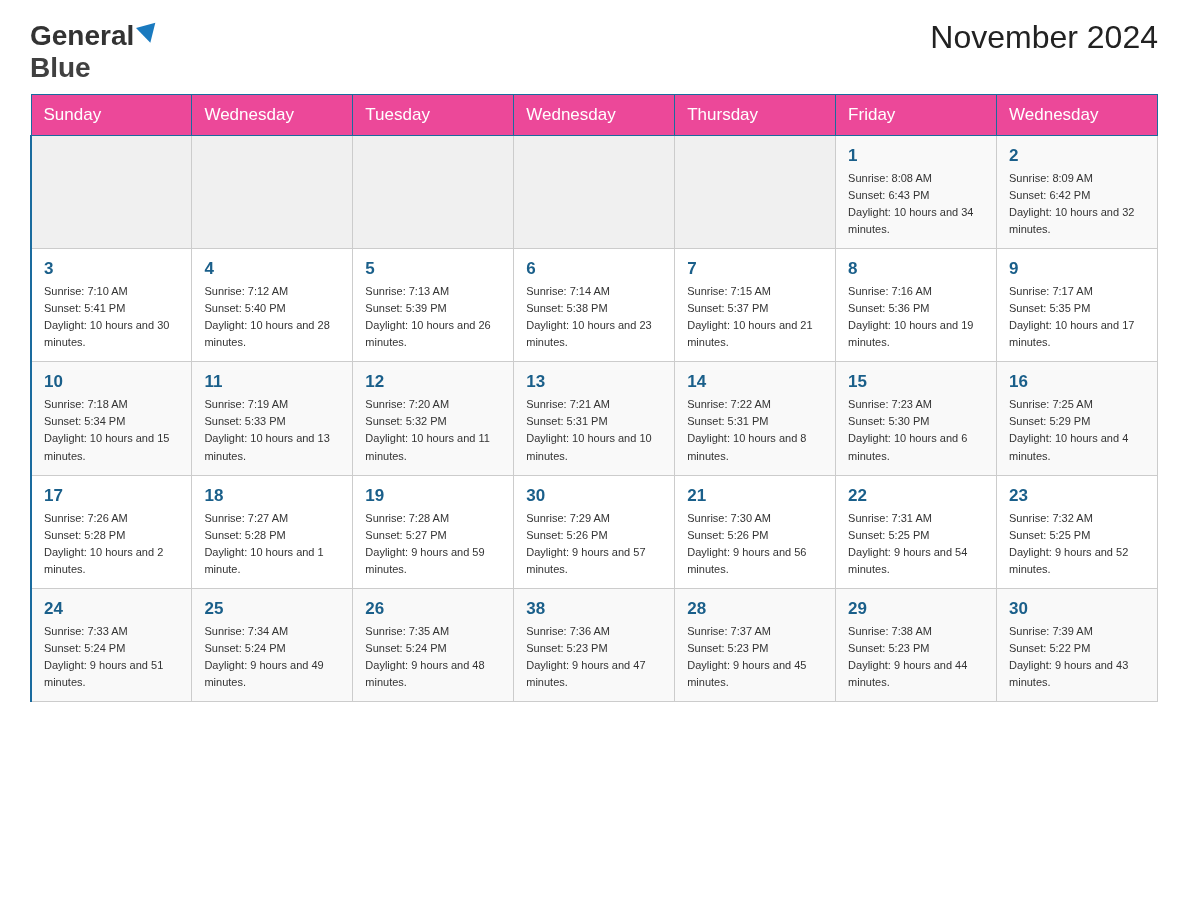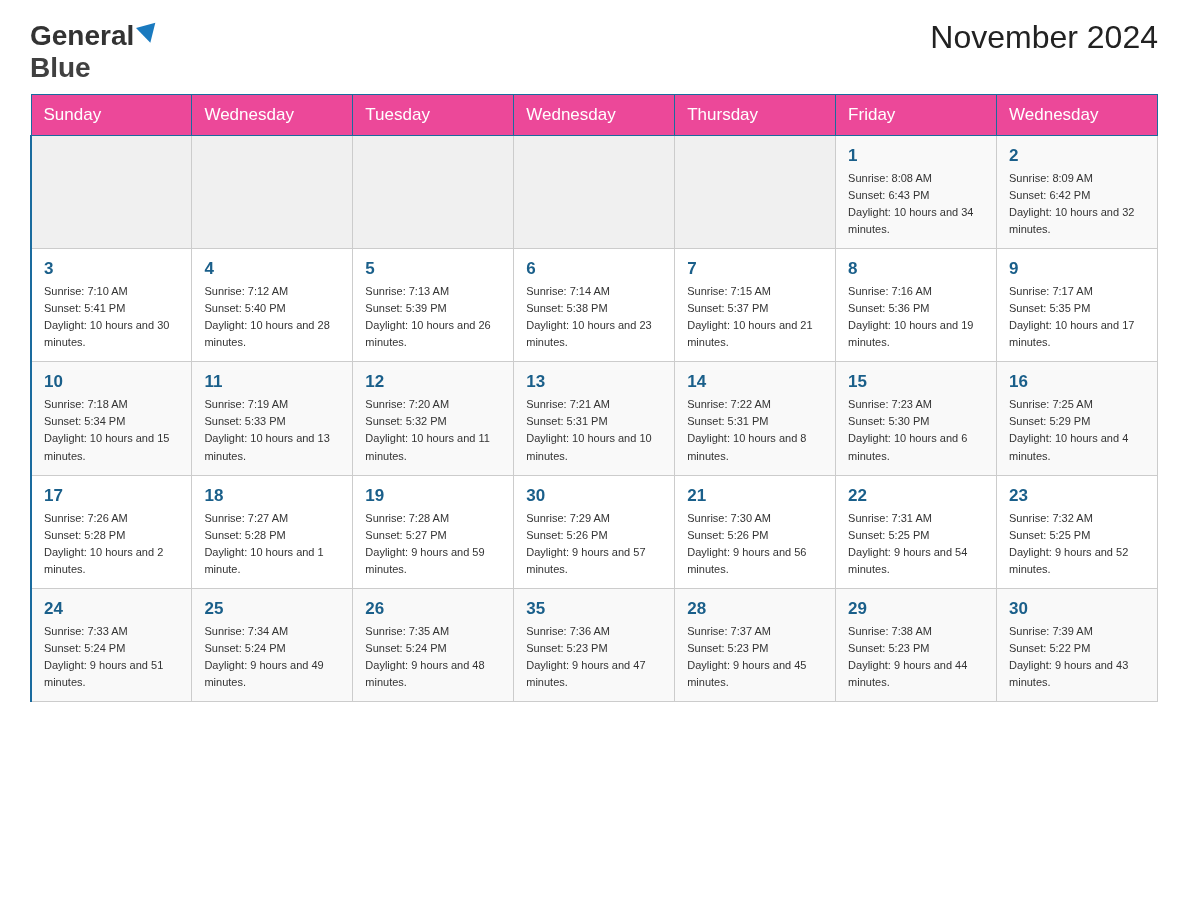--- a/index.html
+++ b/index.html
@@ -251,21 +251,21 @@
         </td>
         <td>
           <div class="day-number">25</div>
           <div class="day-info">Sunrise: 7:34 AM<br>Sunset: 5:24 PM<br>Daylight: 9 hours and 49 minutes.</div>
         </td>
         <td>
           <div class="day-number">26</div>
           <div class="day-info">Sunrise: 7:35 AM<br>Sunset: 5:24 PM<br>Daylight: 9 hours and 48 minutes.</div>
         </td>
         <td>
-          <div class="day-number">35</div>
+          <div class="day-number">38</div>
           <div class="day-info">Sunrise: 7:36 AM<br>Sunset: 5:23 PM<br>Daylight: 9 hours and 47 minutes.</div>
         </td>
         <td>
           <div class="day-number">28</div>
           <div class="day-info">Sunrise: 7:37 AM<br>Sunset: 5:23 PM<br>Daylight: 9 hours and 45 minutes.</div>
         </td>
         <td>
           <div class="day-number">29</div>
           <div class="day-info">Sunrise: 7:38 AM<br>Sunset: 5:23 PM<br>Daylight: 9 hours and 44 minutes.</div>
         </td>

